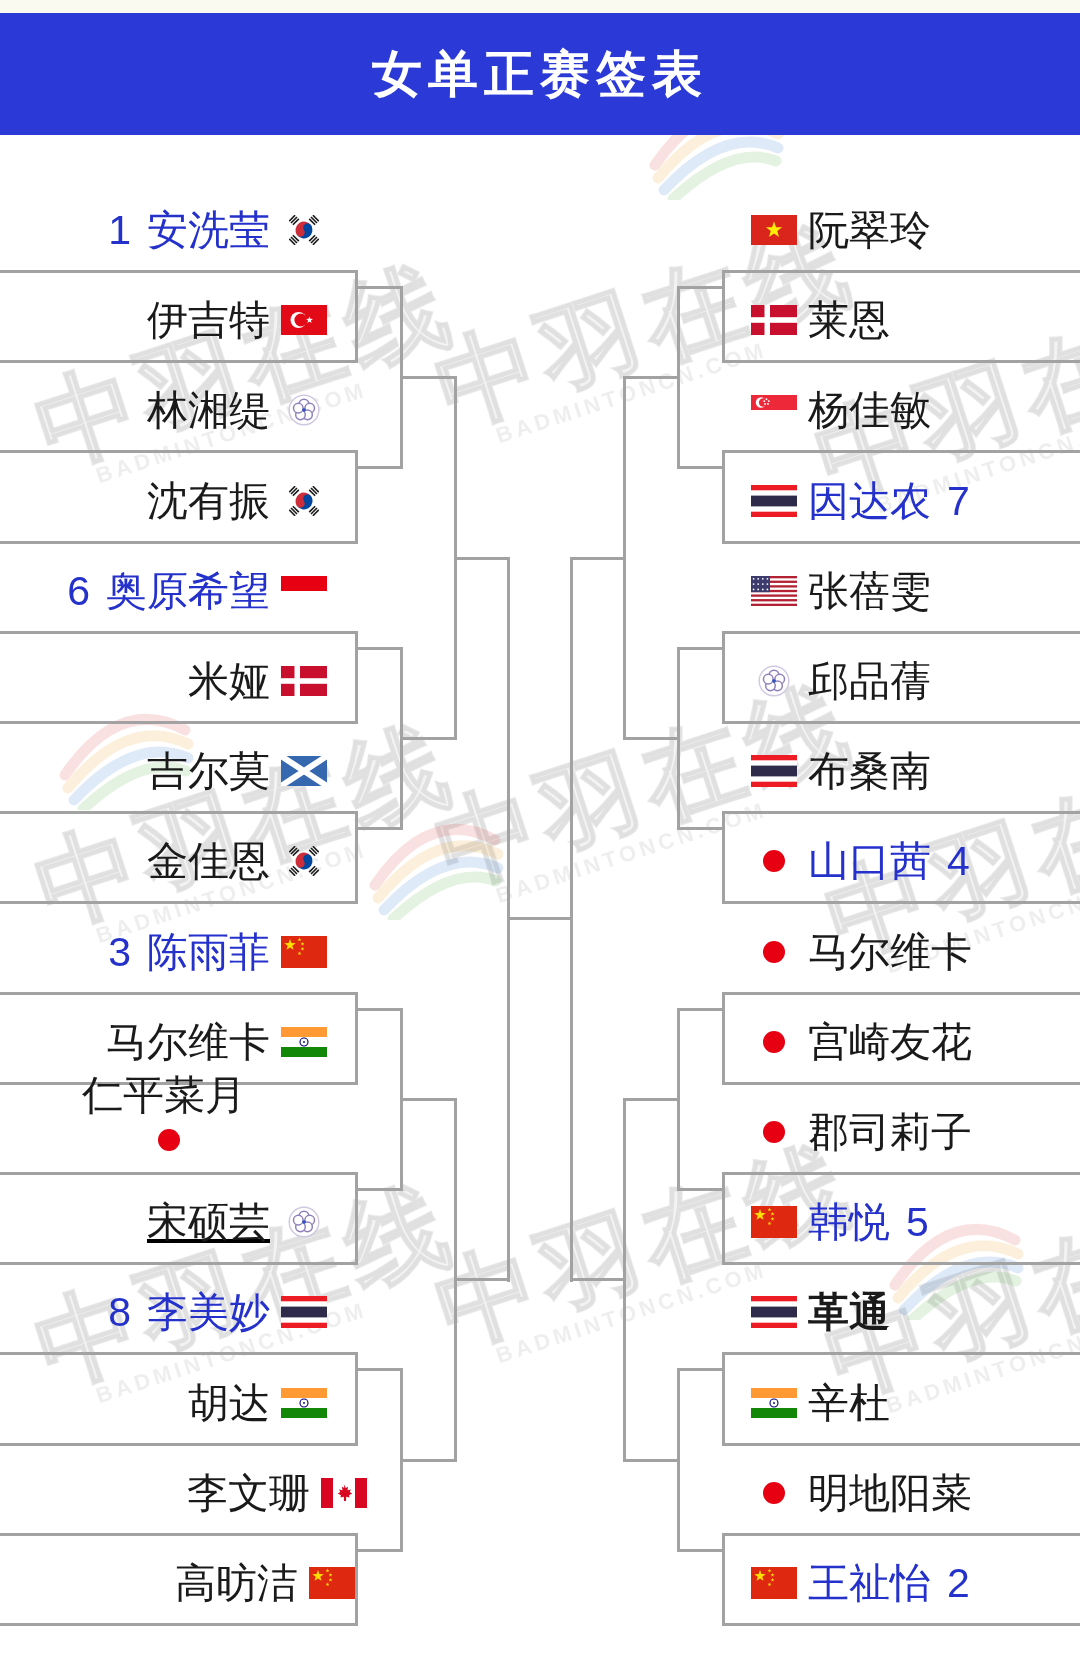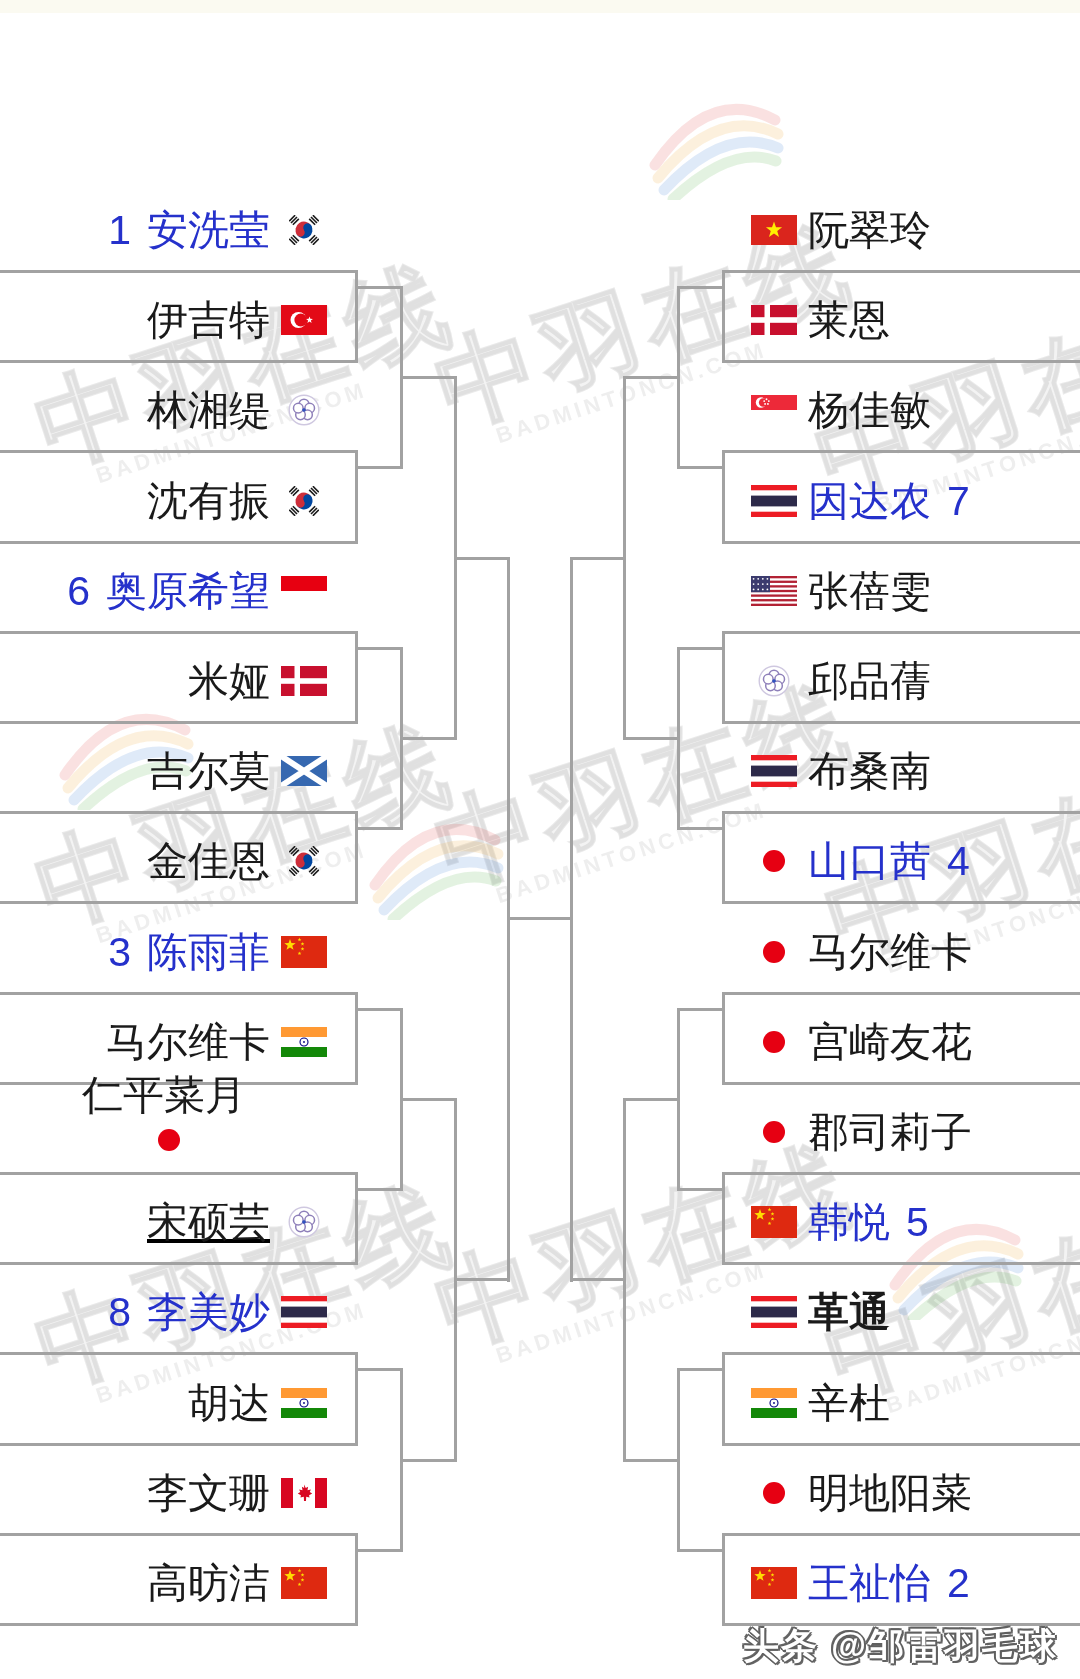--- a/index.html
+++ b/index.html
@@ -101,20 +101,23 @@
           <path d="M33 129 Q92 74 136 91" stroke="#58b54a" stroke-width="11" stroke-linecap="round"></path>
         </svg></div>
       <div class="wm wm-logo" style="left: 880px; top: 1190px;"><svg width="150" height="130" viewBox="0 0 150 130" fill="none">
           <path d="M15 95 Q70 15 135 50" stroke="#e14b4b" stroke-width="11" stroke-linecap="round"></path>
           <path d="M18 108 Q78 35 138 64" stroke="#f0a832" stroke-width="11" stroke-linecap="round"></path>
           <path d="M24 120 Q85 55 138 78" stroke="#3f7fd6" stroke-width="11" stroke-linecap="round"></path>
           <path d="M33 129 Q92 74 136 91" stroke="#58b54a" stroke-width="11" stroke-linecap="round"></path>
         </svg></div>
     </div>
 
+  <div class="header" id="header" style="background: rgb(43, 58, 214);">
+    <div class="title">女单正赛签表</div>
+  </div>
 
   <div id="bracket">
       <div class="hline" style="left: 0px; top: 270px; width: 358px; background: rgb(162, 162, 162);"></div>
       <div class="hline" style="left: 0px; top: 360px; width: 358px; background: rgb(162, 162, 162);"></div>
       <div class="hline" style="left: 0px; top: 450px; width: 358px; background: rgb(162, 162, 162);"></div>
       <div class="hline" style="left: 0px; top: 541px; width: 358px; background: rgb(162, 162, 162);"></div>
       <div class="hline" style="left: 0px; top: 631px; width: 358px; background: rgb(162, 162, 162);"></div>
       <div class="hline" style="left: 0px; top: 721px; width: 358px; background: rgb(162, 162, 162);"></div>
       <div class="hline" style="left: 0px; top: 811px; width: 358px; background: rgb(162, 162, 162);"></div>
       <div class="hline" style="left: 0px; top: 901px; width: 358px; background: rgb(162, 162, 162);"></div>
@@ -420,32 +423,32 @@
         <span class="flagslot">
           <svg width="46" height="30" viewBox="0 0 46 30">
             <rect width="46" height="10" fill="#ff9933"></rect>
             <rect y="10" width="46" height="10" fill="#ffffff"></rect>
             <rect y="20" width="46" height="10" fill="#138808"></rect>
             <circle cx="23" cy="15" r="4" fill="none" stroke="#000080" stroke-width="1.1"></circle>
             <circle cx="23" cy="15" r="0.9" fill="#000080"></circle>
           </svg>
         </span>
       </div>
-      <div class="entry left" style="top: 1461px;">
+      <div class="entry left" style="top: 1461px; margin-left: 40px;">
         <span class="name">李文珊</span>
         <span class="flagslot">
           <svg width="46" height="30" viewBox="0 0 46 30">
             <rect width="46" height="30" fill="#fff"></rect>
             <rect width="12" height="30" fill="#d80621"></rect>
             <rect x="34" width="12" height="30" fill="#d80621"></rect>
             <path fill="#d80621" d="M23 6.5l1.8 3.4 2.3-1.1-.6 3.4 3.4-.8-1.2 2.7 2.5 1.5-3.1 1.6.4 2.4-3.3-.8-.2 4.2h-2l-.2-4.2-3.3.8.4-2.4-3.1-1.6 2.5-1.5-1.2-2.7 3.4.8-.6-3.4 2.3 1.1z"></path>
           </svg>
         </span>
       </div>
-      <div class="entry left" style="top: 1551px;">
+      <div class="entry left" style="top: 1551px; padding-left: 28px;">
         <span class="name">高昉洁</span>
         <span class="flagslot">
           <svg width="46" height="32" viewBox="0 0 46 32">
             <rect width="46" height="32" fill="#de2910"></rect>
             <polygon points="9.00,3.00 10.41,7.06 14.71,7.15 11.28,9.74 12.53,13.85 9.00,11.40 5.47,13.85 6.72,9.74 3.29,7.15 7.59,7.06" fill="#ffde00"></polygon>
             <polygon points="18.50,1.60 18.97,2.95 20.40,2.98 19.26,3.85 19.68,5.22 18.50,4.40 17.32,5.22 17.74,3.85 16.60,2.98 18.03,2.95" fill="#ffde00"></polygon>
             <polygon points="21.50,6.00 21.97,7.35 23.40,7.38 22.26,8.25 22.68,9.62 21.50,8.80 20.32,9.62 20.74,8.25 19.60,7.38 21.03,7.35" fill="#ffde00"></polygon>
             <polygon points="21.50,11.00 21.97,12.35 23.40,12.38 22.26,13.25 22.68,14.62 21.50,13.80 20.32,14.62 20.74,13.25 19.60,12.38 21.03,12.35" fill="#ffde00"></polygon>
             <polygon points="18.50,15.40 18.97,16.75 20.40,16.78 19.26,17.65 19.68,19.02 18.50,18.20 17.32,19.02 17.74,17.65 16.60,16.78 18.03,16.75" fill="#ffde00"></polygon>
           </svg>
@@ -638,14 +641,13 @@
             <polygon points="21.50,6.00 21.97,7.35 23.40,7.38 22.26,8.25 22.68,9.62 21.50,8.80 20.32,9.62 20.74,8.25 19.60,7.38 21.03,7.35" fill="#ffde00"></polygon>
             <polygon points="21.50,11.00 21.97,12.35 23.40,12.38 22.26,13.25 22.68,14.62 21.50,13.80 20.32,14.62 20.74,13.25 19.60,12.38 21.03,12.35" fill="#ffde00"></polygon>
             <polygon points="18.50,15.40 18.97,16.75 20.40,16.78 19.26,17.65 19.68,19.02 18.50,18.20 17.32,19.02 17.74,17.65 16.60,16.78 18.03,16.75" fill="#ffde00"></polygon>
           </svg>
         </span>
         <span class="name">王祉怡</span>
         <span class="seed post">2</span>
       </div>
     </div>
 
-  <div class="credit">头条 @邹雷羽毛球</div>
 </div>
 
 </body></html>

